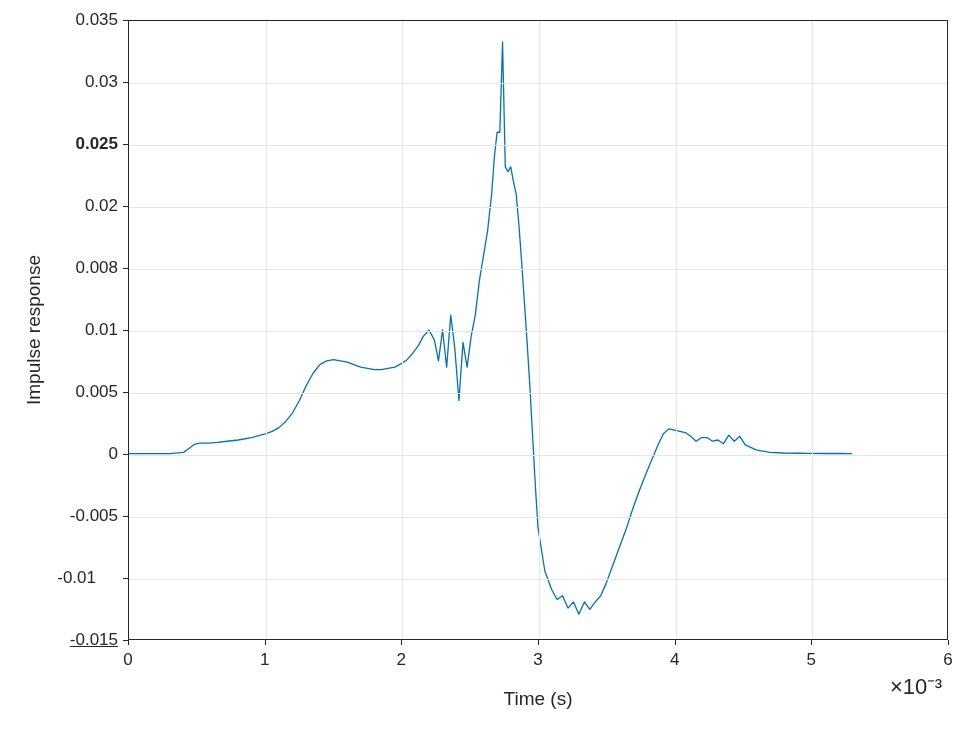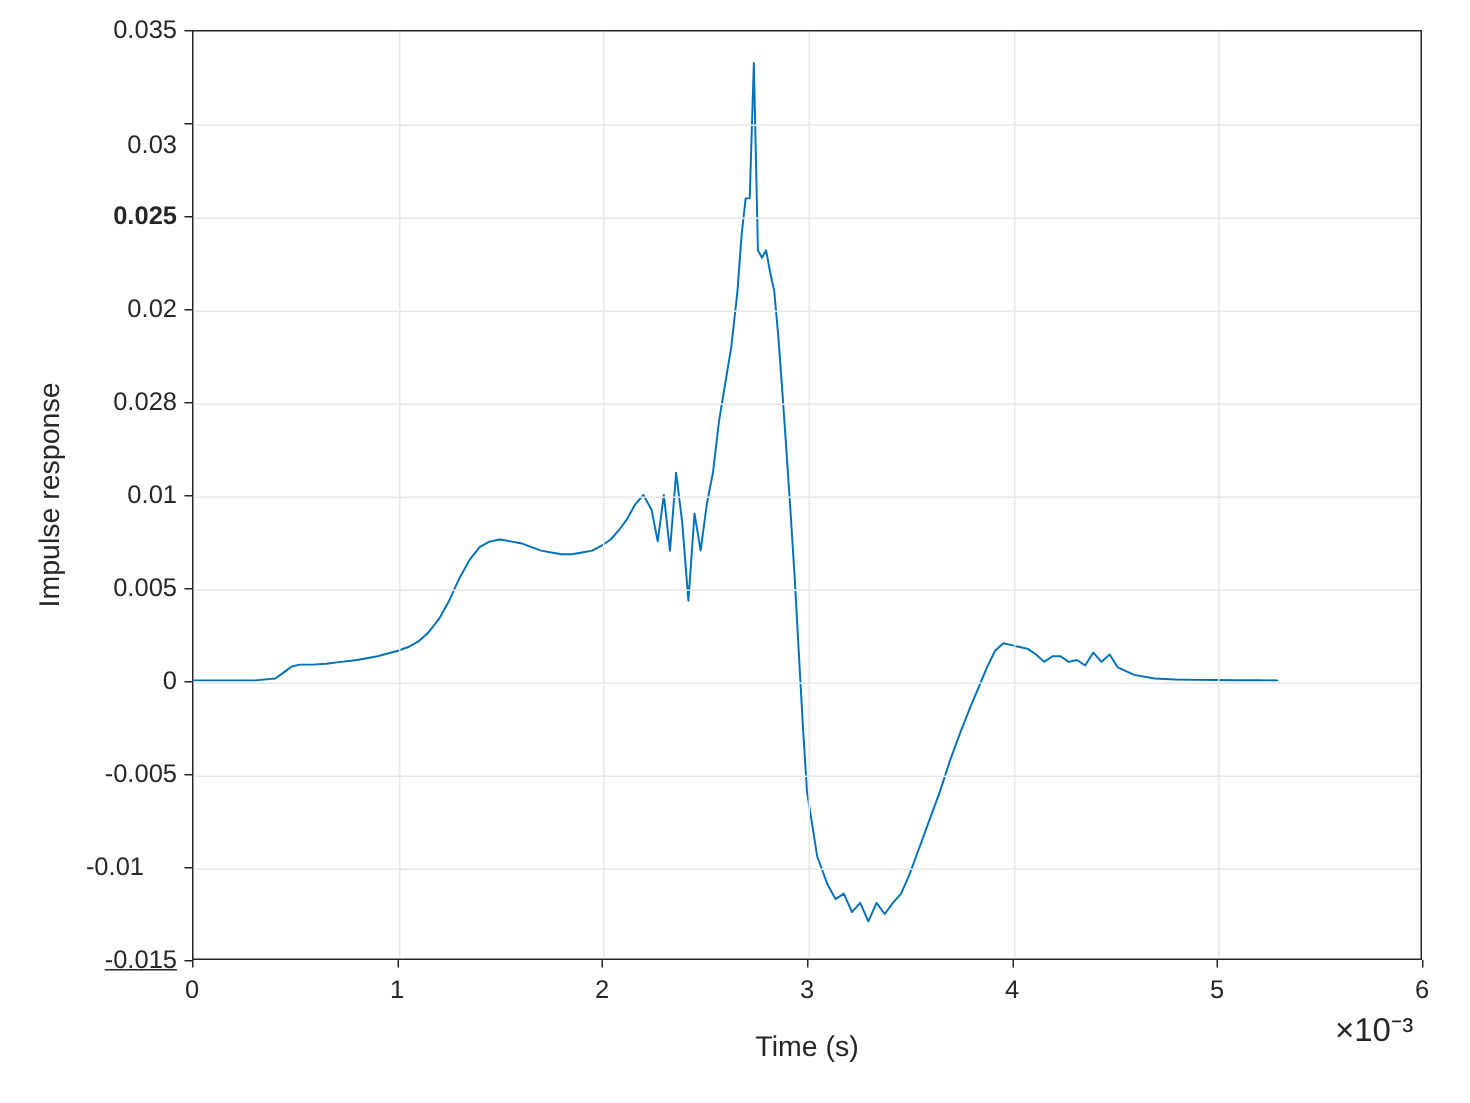--- a/index.html
+++ b/index.html
@@ -126,22 +126,22 @@
     <div class="tick-label-y" style="right: 884px; top: 578px;">-0.01</div>
     <div class="tick tick-y" style="left: 123px; top: 516px;"></div>
     <div class="tick-label-y" style="right: 862px; top: 516px;">-0.005</div>
     <div class="tick tick-y" style="left: 123px; top: 454px;"></div>
     <div class="tick-label-y" style="right: 862px; top: 454px;">0</div>
     <div class="tick tick-y" style="left: 123px; top: 392px;"></div>
     <div class="tick-label-y" style="right: 862px; top: 392px;">0.005</div>
     <div class="tick tick-y" style="left: 123px; top: 330px;"></div>
     <div class="tick-label-y" style="right: 862px; top: 330px;">0.01</div>
     <div class="tick tick-y" style="left: 123px; top: 268px;"></div>
-    <div class="tick-label-y" style="right: 862px; top: 268px;">0.028</div>
+    <div class="tick-label-y" style="right: 862px; top: 268px;">0.008</div>
     <div class="tick tick-y" style="left: 123px; top: 206px;"></div>
     <div class="tick-label-y" style="right: 862px; top: 206px;">0.02</div>
     <div class="tick tick-y" style="left: 123px; top: 144px;"></div>
     <div class="tick-label-y" style="right: 862px; top: 144px; font-weight: bold;">0.025</div>
     <div class="tick tick-y" style="left: 123px; top: 82px;"></div>
-    <div class="tick-label-y" style="right: 862px; top: 82px; margin-top: 15px;">0.03</div>
+    <div class="tick-label-y" style="right: 862px; top: 82px;">0.03</div>
     <div class="tick tick-y" style="left: 123px; top: 20px;"></div>
     <div class="tick-label-y" style="right: 862px; top: 20px;">0.035</div>
   </div>
 
 </body></html>

